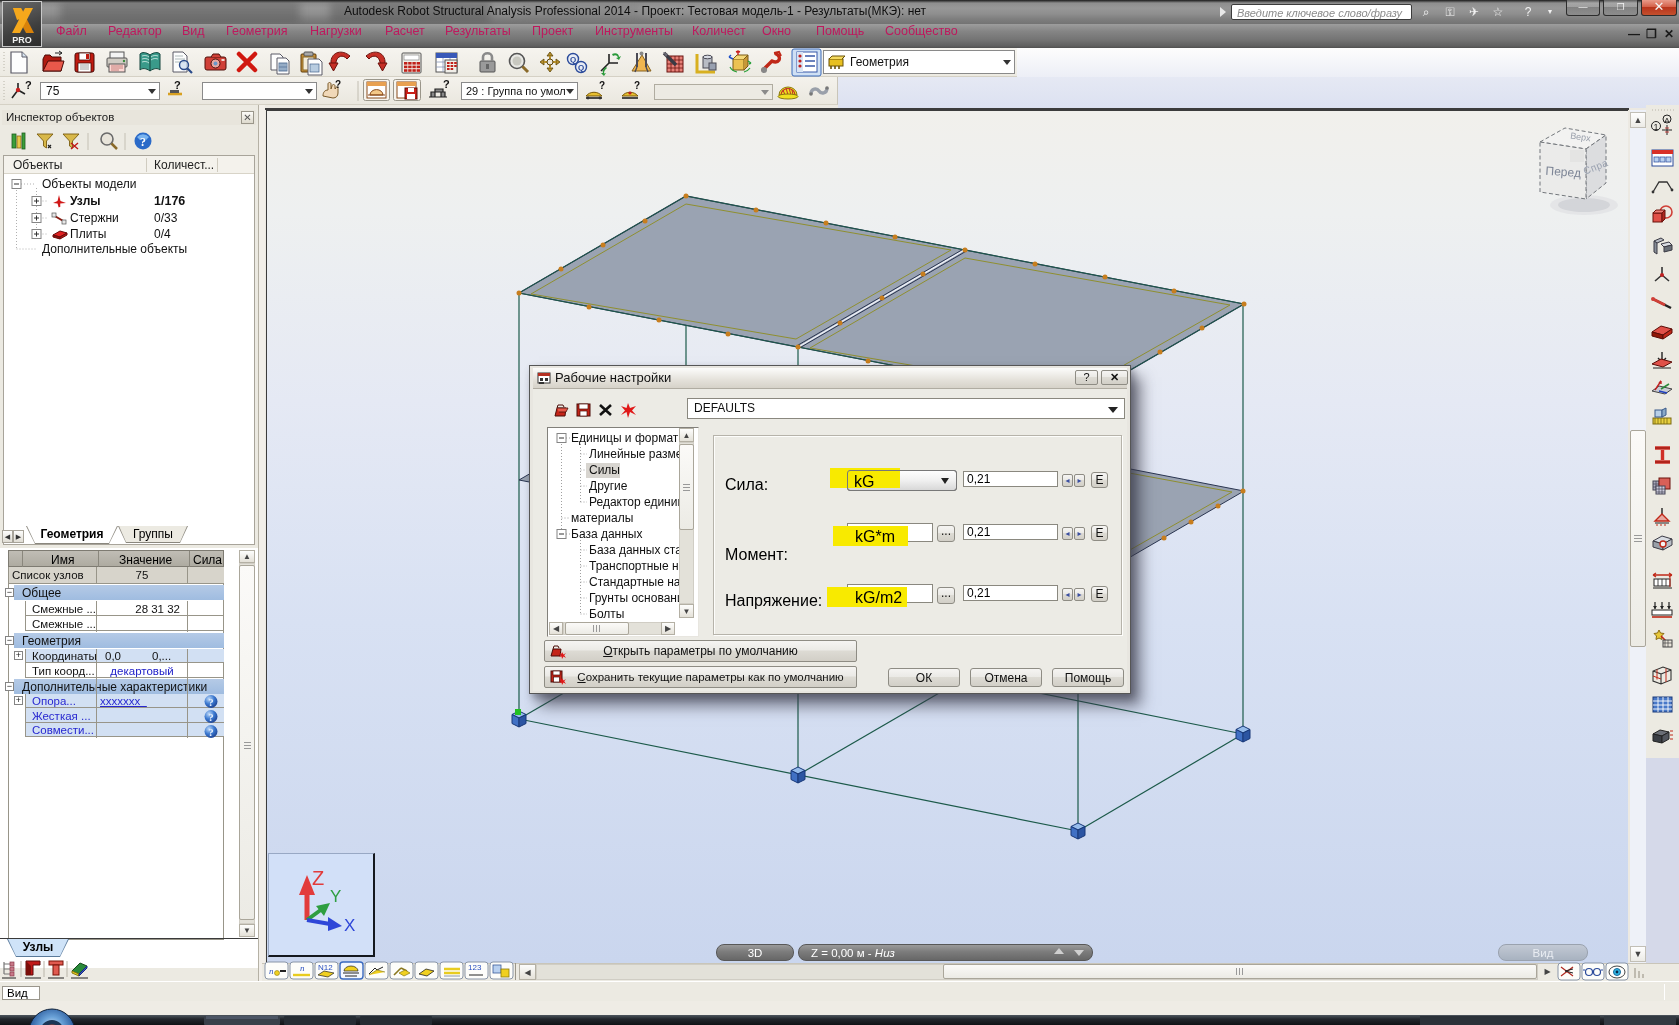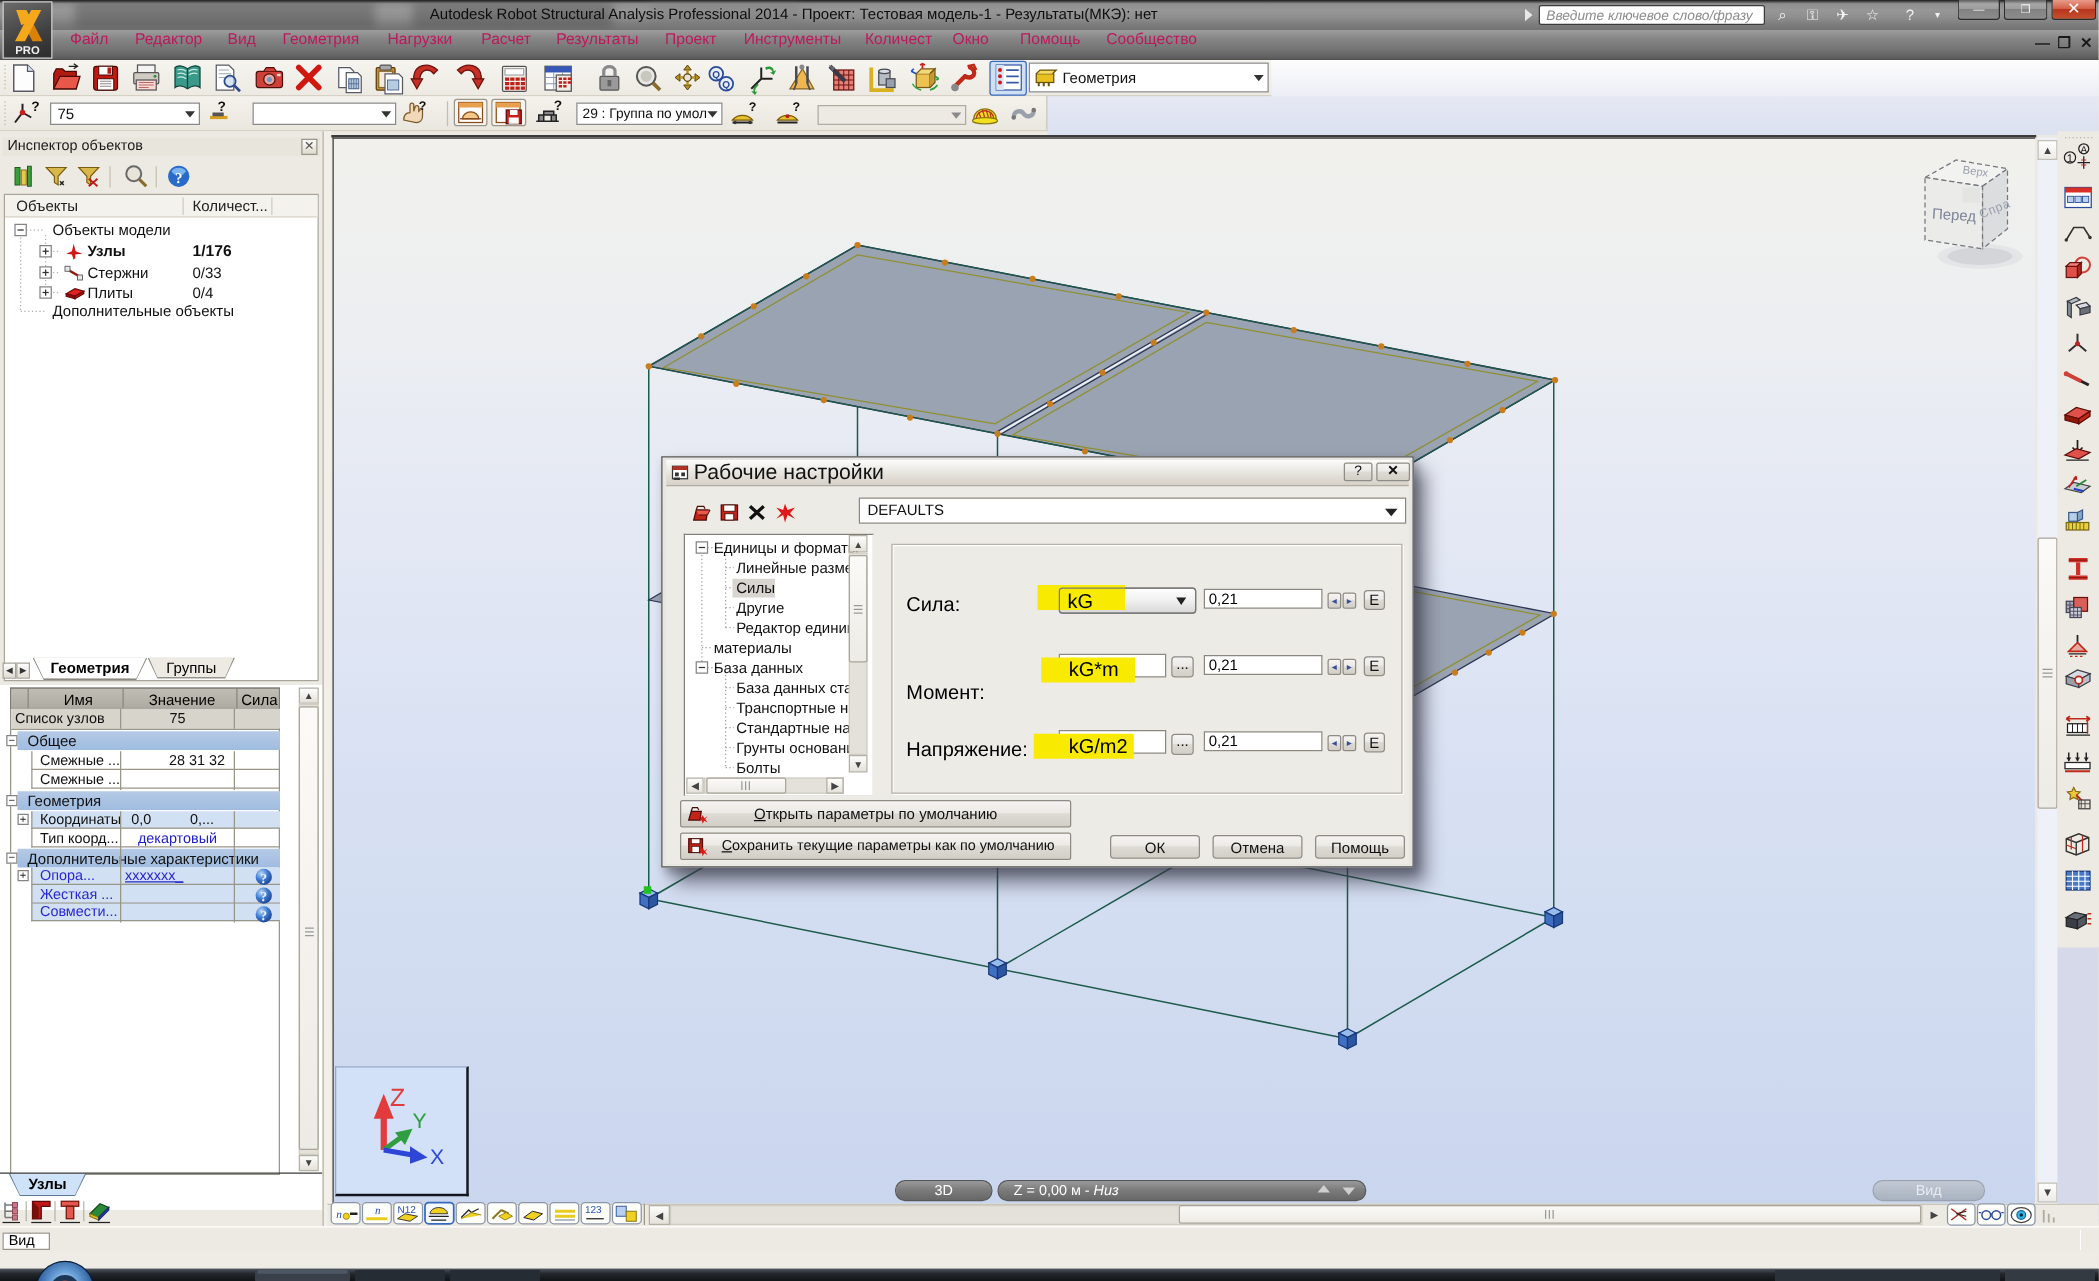--- a/index.html
+++ b/index.html
@@ -52,21 +52,21 @@
 #rscroll{left:1630px;top:110px;width:16px;height:853px;background:#eef1f8}
 #rtoolbar{left:1646px;top:105px;width:33px;height:653px;background:#eceae2}
 #rdockblue{left:1646px;top:758px;width:33px;height:219px;background:#d5d9e9}
 
 #botrow{left:262px;top:963px;width:1417px;height:18px;background:#eceae2;border-top:1px solid #c9c5b9}
 #statusrow{left:0;top:981px;width:1679px;height:20px;background:#eceae2;border-top:1px solid #fff}
 #bottomedge{left:0;top:1001px;width:1679px;height:14px;background:#efece5}
 #taskbar{left:0;top:1015px;width:1679px;height:10px;background:linear-gradient(180deg,#4a525c,#23272d 45%,#121518)}
 
 #dialog{left:529px;top:365px;width:602px;height:329px;background:#e8e6e0;border:1px solid #565656;box-shadow:10px 12px 14px rgba(55,55,70,.62),3px 4px 7px rgba(55,55,70,.4);z-index:50}
-#dlg-title{left:3px;top:2px;width:594px;height:20px;background:linear-gradient(180deg,#fcfcfb,#e4e1da 60%,#d6d2c9);font-size:17px;color:#111;line-height:20px}
+#dlg-title{left:3px;top:2px;width:594px;height:20px;background:linear-gradient(180deg,#fcfcfb,#e4e1da 60%,#d6d2c9);font-size:13px;color:#111;line-height:20px}
 #dlg-content{left:3px;top:22px;width:594px;height:303px;background:#ecebe5;border-top:1px solid #b0aca2}
 .dbtn{background:linear-gradient(180deg,#f5f4f2,#ebeae6 45%,#dddbd4 50%,#d2cfc7);border:1px solid #8e8c84;border-radius:3px;color:#111;font-size:12px;text-align:center}
 .field{background:#fff;border:1px solid #8a887f}
 .ybox{background:#f8ea00;z-index:3}
 .dtxt{font-size:16px;color:#000000;white-space:nowrap}
 svg{display:block;position:absolute;overflow:visible}
 </style></head>
 <body>
 
 <div class="abs" id="titlebar">

